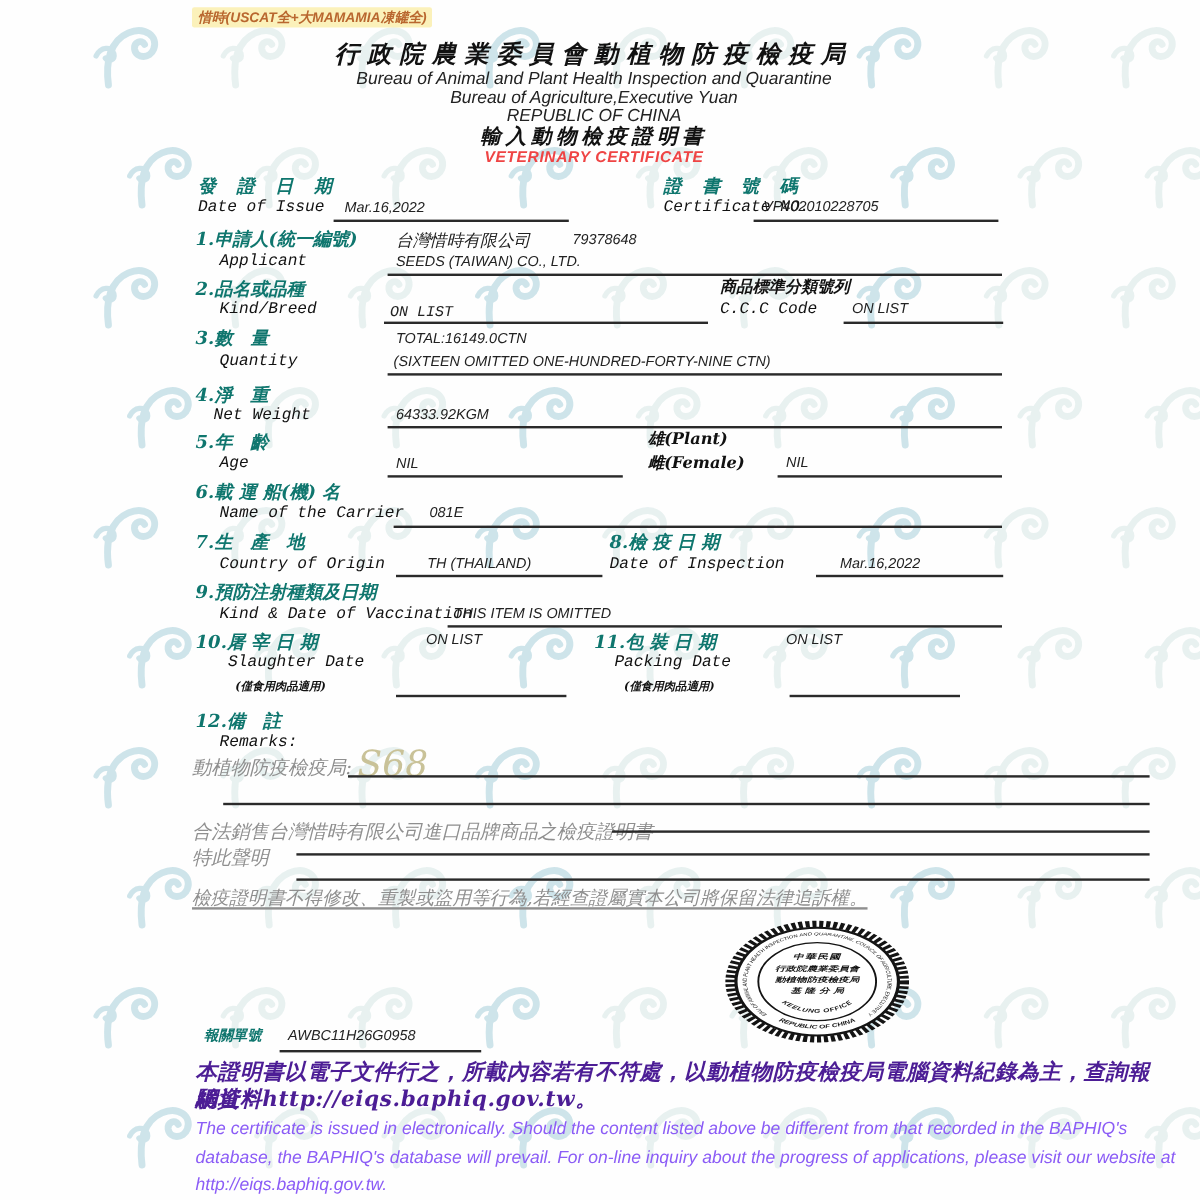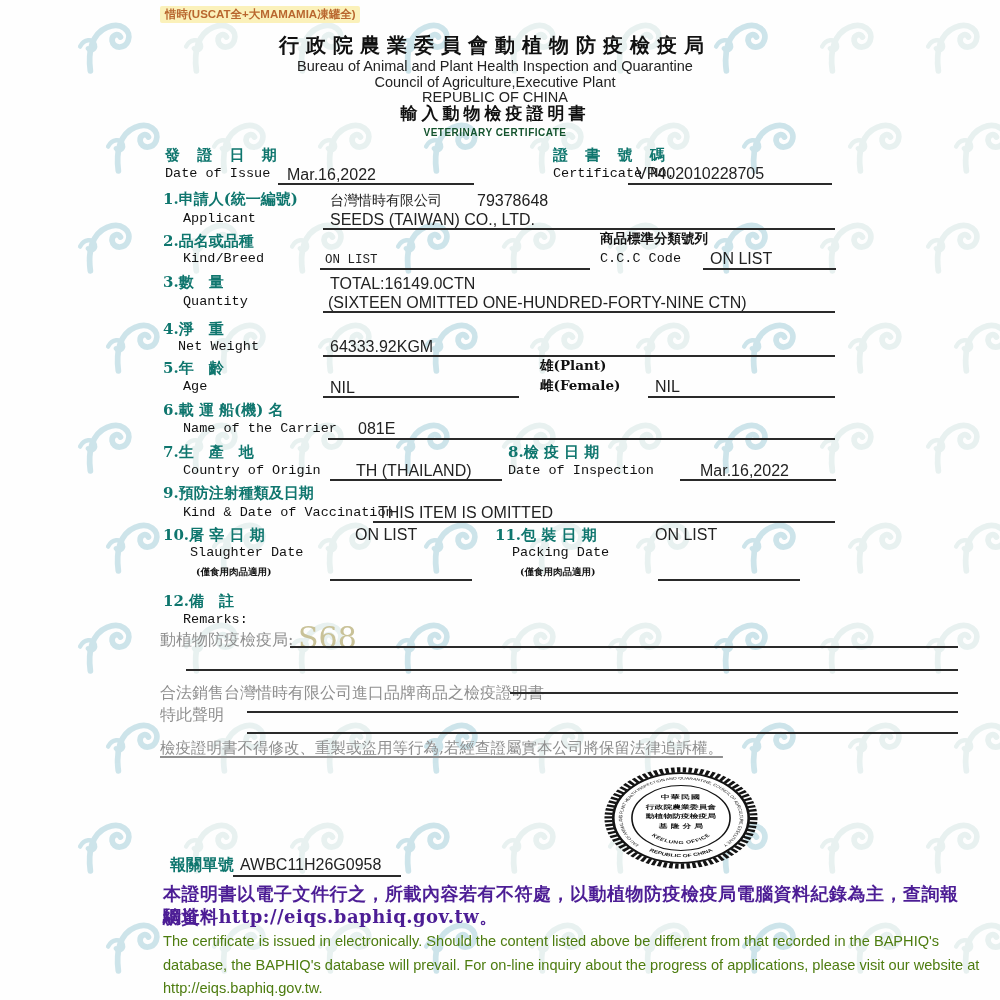--- a/index.html
+++ b/index.html
@@ -1,48 +1,48 @@
 <!DOCTYPE html>
 <html style="--tag-bg: #fbf1ba; --tag-text: #b9672f; --store-code: #c9c298; --remark-grey: #8f8f8f;"><head>
 <meta charset="utf-8">
 <style>
   html,body{margin:0;padding:0;}
   body{width:1000px;height:1000px;background:#ffffff;overflow:hidden;
        font-family:"Liberation Sans",sans-serif;color:#1b1b1b;}
-  .page{position:relative;width:1000px;height:1000px;background:#fefefe;}
+  .page{position:relative;width:1000px;height:1000px;background:#fefefe;font-style:italic;}
   #watermark-layer{position:absolute;inset:0;z-index:0;pointer-events:none;}
   .wm{position:absolute;}
   .content{position:absolute;inset:0;z-index:1;}
   .abs{position:absolute;white-space:nowrap;}
   
   .cjk-label{font-family:"DejaVu Serif",serif;font-weight:bold;font-size:15px;color:#0f766e;}
   .cjk-small{font-family:"DejaVu Serif",serif;font-weight:bold;font-size:13.5px;color:#111;}
   .cjk-tiny{font-family:"DejaVu Serif",serif;font-weight:bold;font-size:9.5px;color:#111;}
   .sub-label{font-family:"Liberation Mono",monospace;font-size:13.5px;color:#111;}
-  .value{font-family:"Liberation Sans",sans-serif;font-size:16px;color:#222;}
+  .value{font-family:"Liberation Sans",sans-serif;font-size:12px;color:#222;}
   .value-mono{font-family:"Liberation Mono",monospace;font-size:12.5px;color:#222;}
   .cjk-value{font-family:"DejaVu Serif",serif;font-size:14px;color:#222;}
   .rule{position:absolute;height:1.6px;background:#2a2a2a;}
   
   .hdr{position:absolute;left:0;width:990px;text-align:center;}
   .hdr-zh{font-family:"DejaVu Serif",serif;font-weight:bold;font-size:20px;letter-spacing:7px;color:#111;}
   .hdr-en{font-size:14.5px;color:#222;}
   .hdr-zh2{font-family:"DejaVu Serif",serif;font-weight:bold;font-size:17px;letter-spacing:4px;color:#111;}
-  .hdr-en2{font-weight:bold;font-size:10px;letter-spacing:.5px;color:#14532d;}
+  .hdr-en2{font-weight:bold;font-size:13px;letter-spacing:.5px;color:#ef4444;}
   .tag{position:absolute;left:160px;top:6px;background:var(--tag-bg,#fbf1ba);
        color:var(--tag-text,#b9672f);font-weight:bold;font-size:11.5px;
        padding:1px 5px;border-radius:2px;}
   
   .grey{font-family:"DejaVu Serif",serif;font-size:16px;color:var(--remark-grey,#8f8f8f);}
   .store-code{font-family:"DejaVu Serif",serif;font-size:30px;color:var(--store-code,#c9c298);}
   .grey-underlined{text-decoration:underline;text-decoration-thickness:1.5px;text-underline-offset:3px;}
   
   .foot-zh{font-family:"DejaVu Serif",serif;font-weight:bold;font-size:18px;
            letter-spacing:.5px;color:#4c1d95;line-height:23px;white-space:normal;}
-  .foot-en{font-size:14.6px;color:#4d7c0f;line-height:23.5px;white-space:normal;}
+  .foot-en{font-size:14.6px;color:#8b5cf6;line-height:23.5px;white-space:normal;}
   .seal-svg{position:absolute;left:601px;top:765px;}
   .seal-svg text{fill:#141414;}
 </style>
 </head>
 <body>
 
 <div class="page">
 
   <svg width="0" height="0" style="position:absolute" aria-hidden="true">
     <defs>
@@ -325,21 +325,21 @@
         <use href="#swirl-shape" stroke="#e6f0ef" opacity="0.9"></use>
       </svg>
     </div>
 
   <div class="content">
 
     <div class="tag">惜時(USCAT全+大MAMAMIA凍罐全)</div>
 
     <div class="hdr abs" style="top:32px;"><span class="hdr-zh">行政院農業委員會動植物防疫檢疫局</span></div>
     <div class="hdr abs" style="top:57px;"><span class="hdr-en">Bureau of Animal and Plant Health Inspection and Quarantine</span></div>
-    <div class="hdr abs" style="top:73px;"><span class="hdr-en">Council of Agriculture,Executive Plant</span></div>
+    <div class="hdr abs" style="top:73px;"><span class="hdr-en">Bureau of Agriculture,Executive Yuan</span></div>
     <div class="hdr abs" style="top:88px;"><span class="hdr-en">REPUBLIC OF CHINA</span></div>
     <div class="hdr abs" style="top:102px;"><span class="hdr-zh2">輸入動物檢疫證明書</span></div>
     <div class="hdr abs" style="top:122px;"><span class="hdr-en2">VETERINARY CERTIFICATE</span></div>
 
     <span class="abs cjk-label" style="left:165px;top:146px;letter-spacing:6px;">發 證 日 期</span>
     <span class="abs cjk-label" style="left:553px;top:146px;letter-spacing:6px;">證 書 號 碼</span>
     <span class="abs sub-label" style="left:165px;top:166px;">Date of Issue</span>
     <span class="abs value" style="left:287px;top:166px;">Mar.16,2022</span>
     <span class="abs sub-label" style="left:553px;top:166px;">Certificate NO.</span>
     <span class="abs value" style="left:636px;top:165px;">VP402010228705</span>
@@ -443,21 +443,21 @@
       </text>
       <text x="150" y="97" text-anchor="middle" font-size="17" font-weight="bold" font-family="DejaVu Serif, serif" letter-spacing="2">中華民國</text>
       <text x="150" y="124" text-anchor="middle" font-size="16.5" font-weight="bold" font-family="DejaVu Serif, serif">行政院農業委員會</text>
       <text x="150" y="151" text-anchor="middle" font-size="16.5" font-weight="bold" font-family="DejaVu Serif, serif">動植物防疫檢疫局</text>
       <text x="150" y="178" text-anchor="middle" font-size="16.5" font-weight="bold" font-family="DejaVu Serif, serif">基 隆 分 局</text>
       <text font-size="12.5" font-weight="bold" font-family="Liberation Sans, sans-serif" letter-spacing="1">
         <textPath href="#seal-office-arc" startOffset="50%" text-anchor="middle">KEELUNG OFFICE</textPath>
       </text>
     </svg>
 
-    <span class="abs cjk-label" style="left:170px;top:855px;font-size:16px;">報關單號</span>
+    <span class="abs cjk-label" style="left:170px;top:855px;font-size:12px;">報關單號</span>
     <span class="abs value" style="left:240px;top:856px;">AWBC11H26G0958</span>
     <div class="rule" style="left:233px;top:875px;width:168px;"></div>
 
     <div class="abs foot-zh" style="left:163px;top:882px;width:810px;">本證明書以電子文件行之，所載內容若有不符處，以動植物防疫檢疫局電腦資料紀錄為主，查詢報驗資料</div>
     <div class="abs foot-zh" style="left:163px;top:905px;width:810px;">網址：http://eiqs.baphiq.gov.tw。</div>
     <div class="abs foot-en" style="left:163px;top:930px;width:818px;">The certificate is issued in electronically. Should the content listed above be different from that recorded in the BAPHIQ's database, the BAPHIQ's database will prevail. For on-line inquiry about the progress of applications, please visit our website at http://eiqs.baphiq.gov.tw.</div>
 
   </div>
 </div>
 

